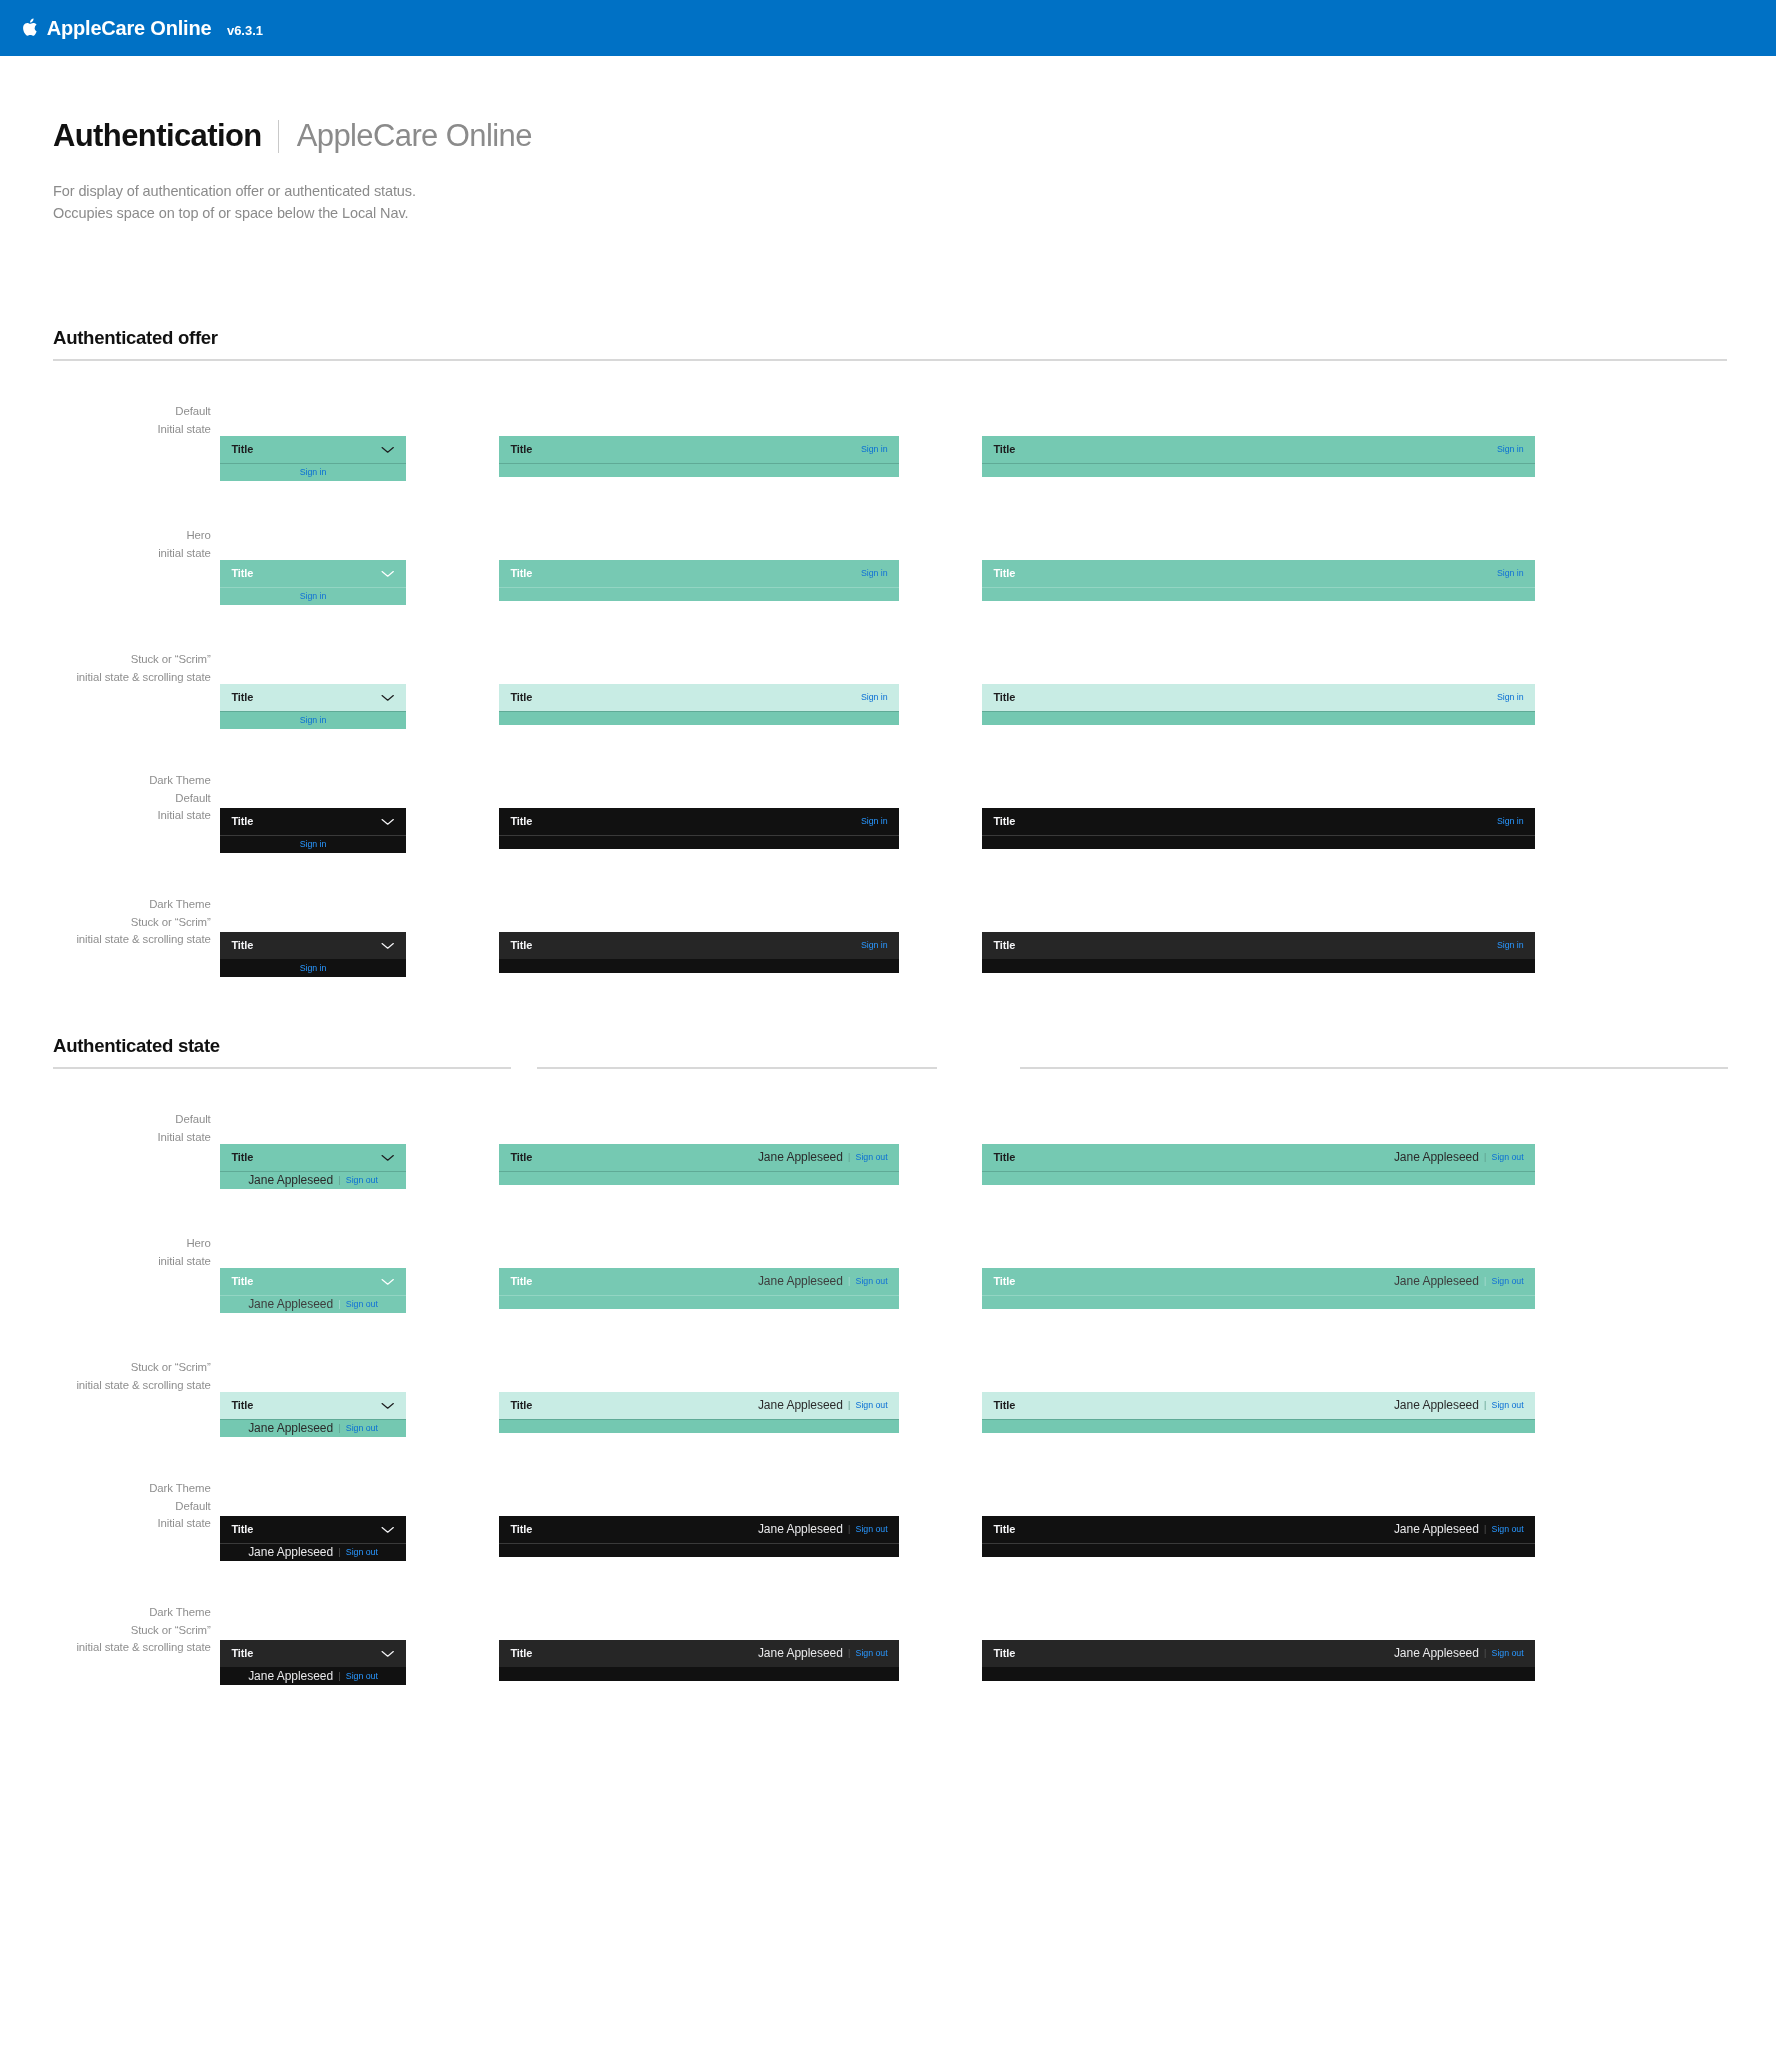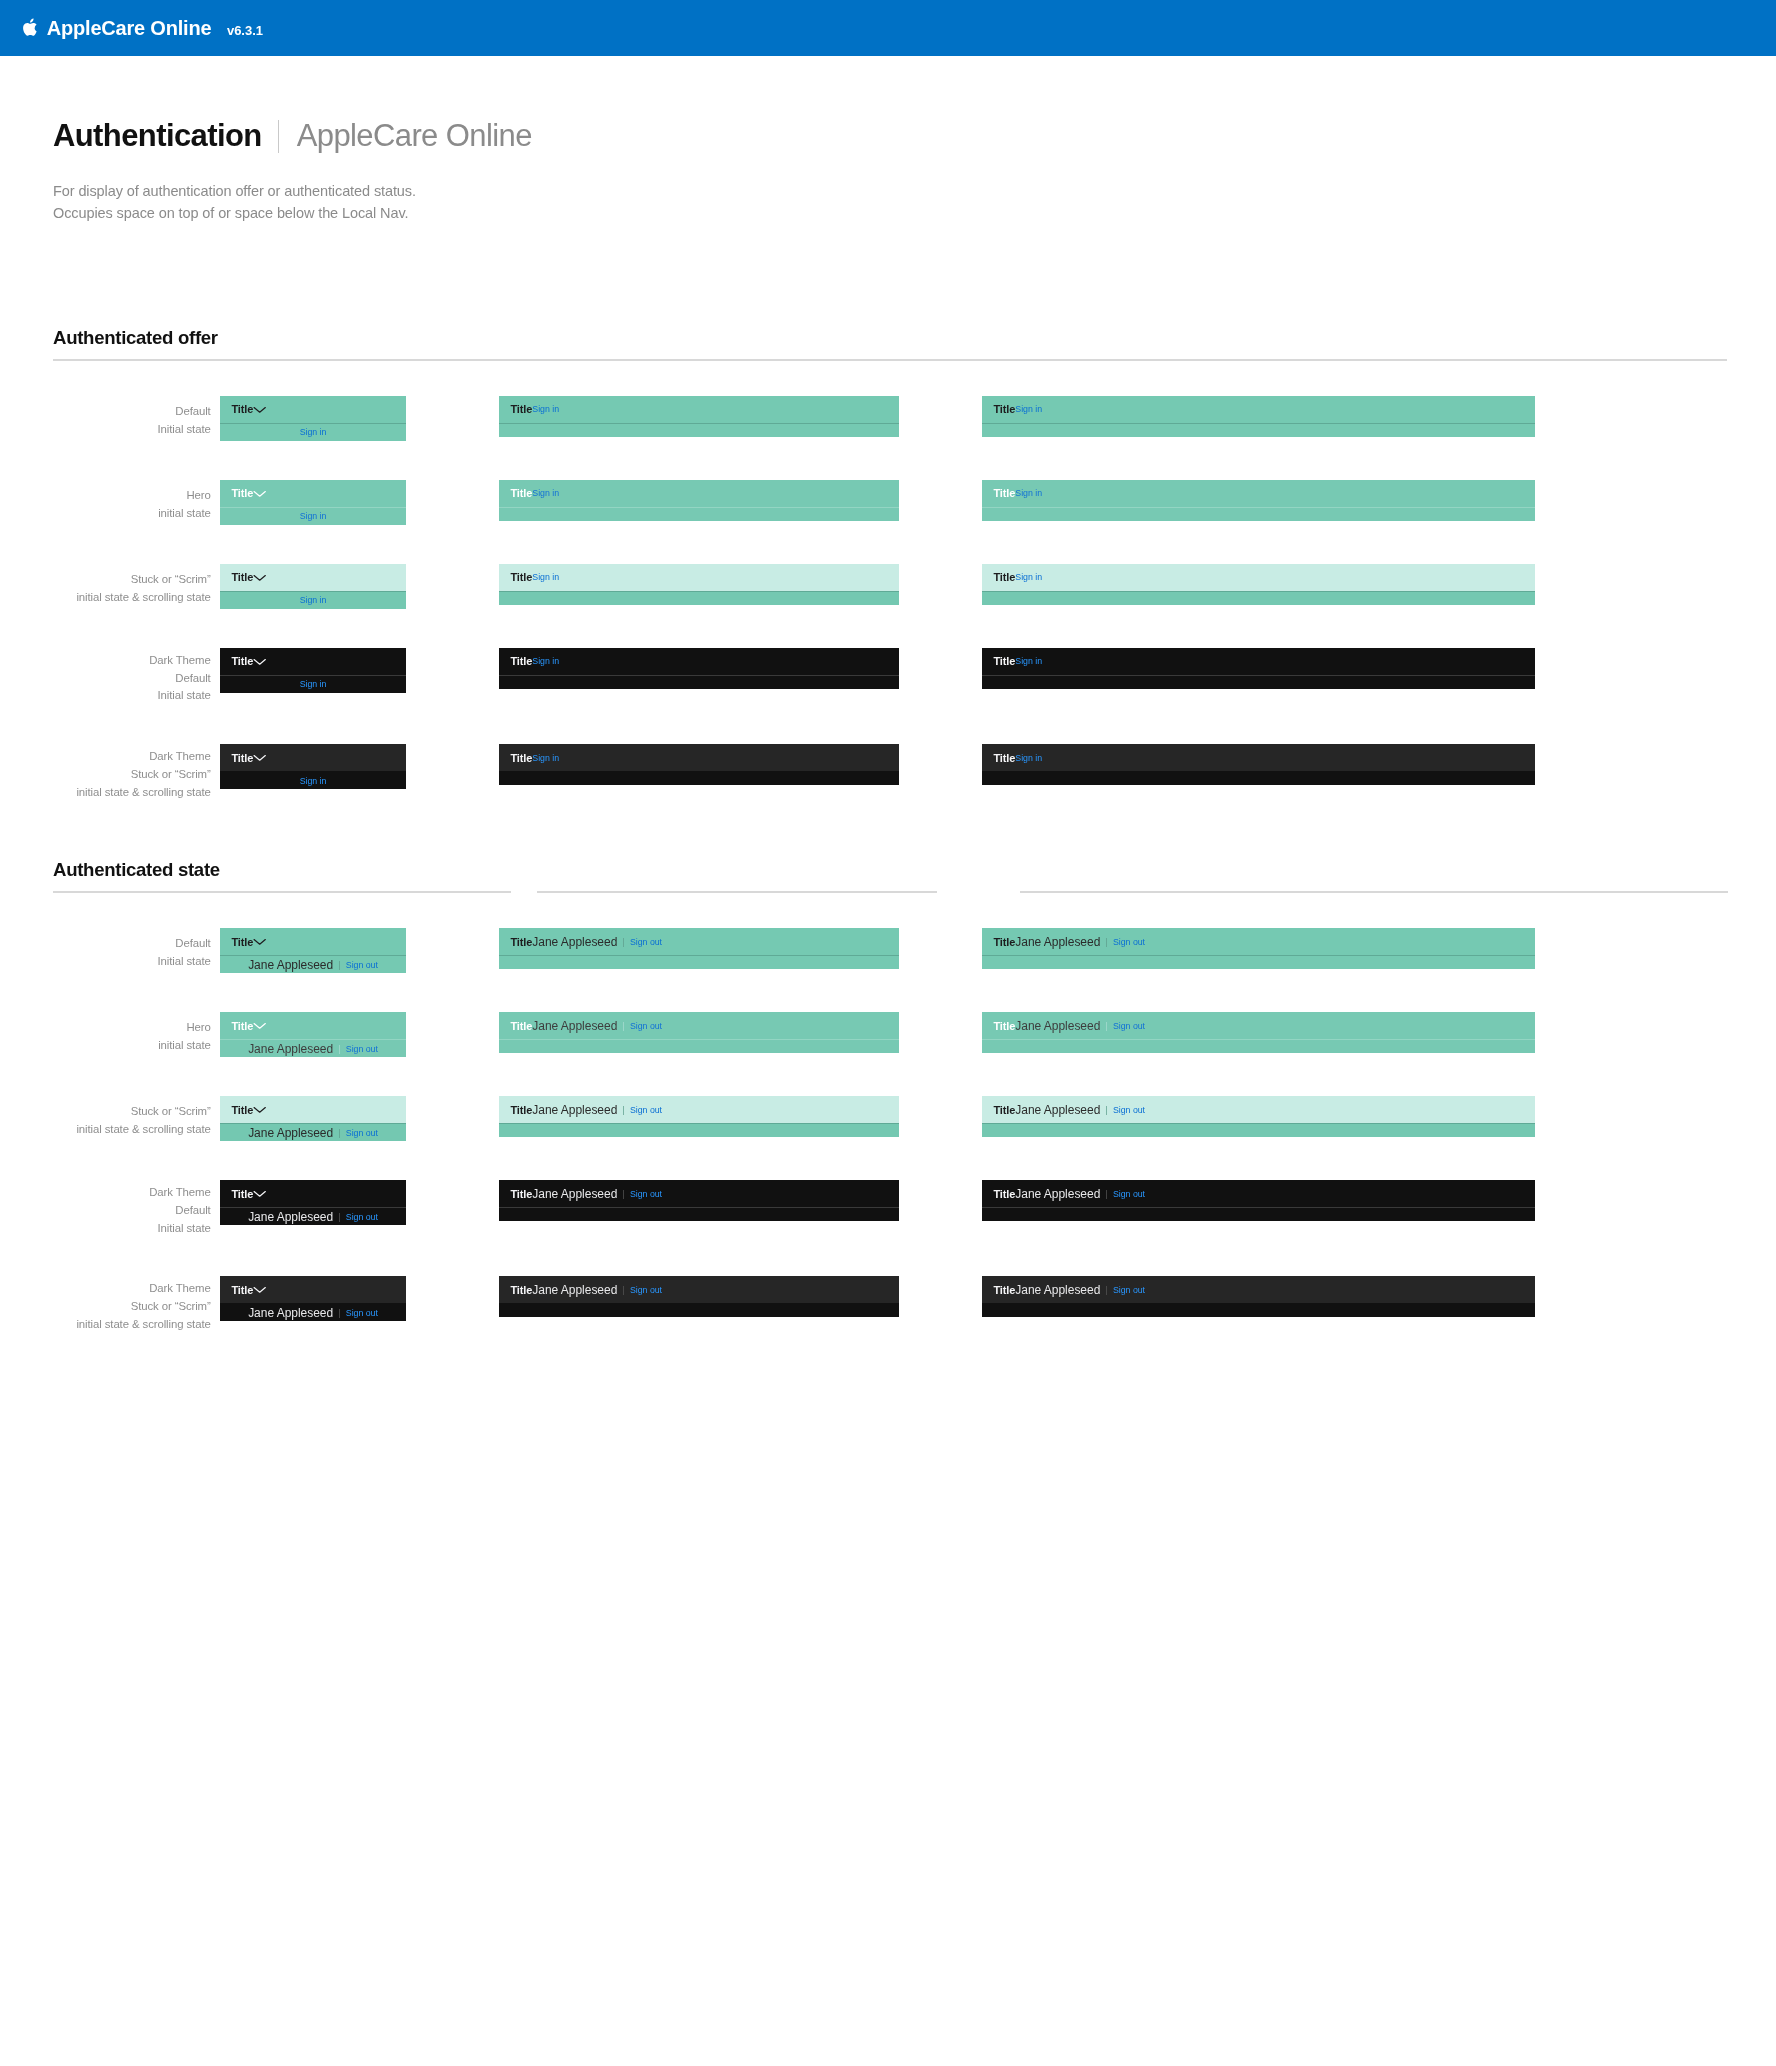--- a/index.html
+++ b/index.html
@@ -124,20 +124,22 @@
   .cards {
     display: flex;
     align-items: flex-start;
   }
 
   
   .card { overflow: hidden; }
   .card-top {
     display: flex;
     align-items: center;
+    justify-content: space-between;
+    margin-top: 40px;
   }
   .card-title {
     font-size: 11px;
     font-weight: bold;
     letter-spacing: -0.1px;
     white-space: nowrap;
   }
   .chev {
     width: 13.4px; height: 7.7px;
     flex: 0 0 auto;

